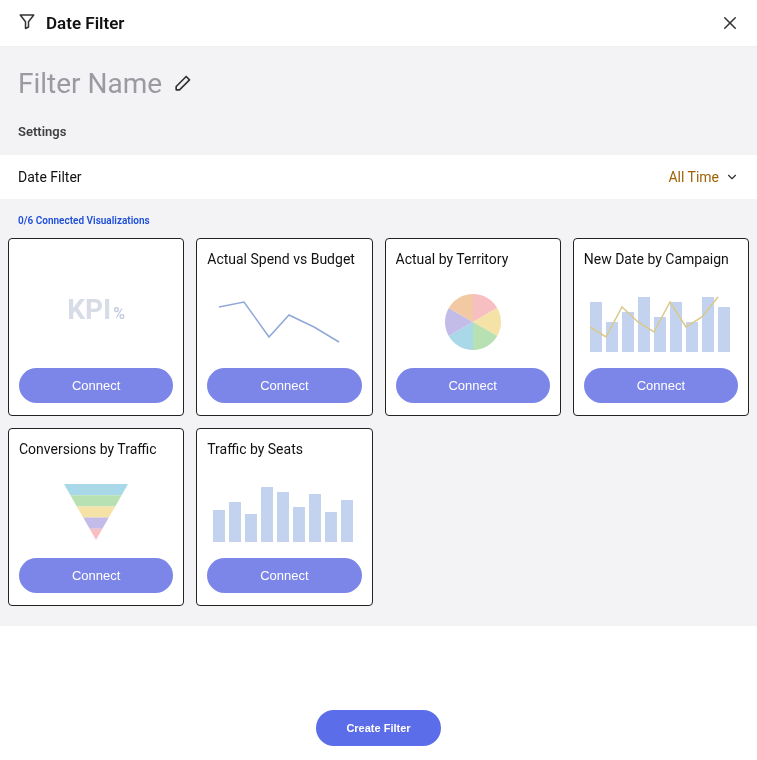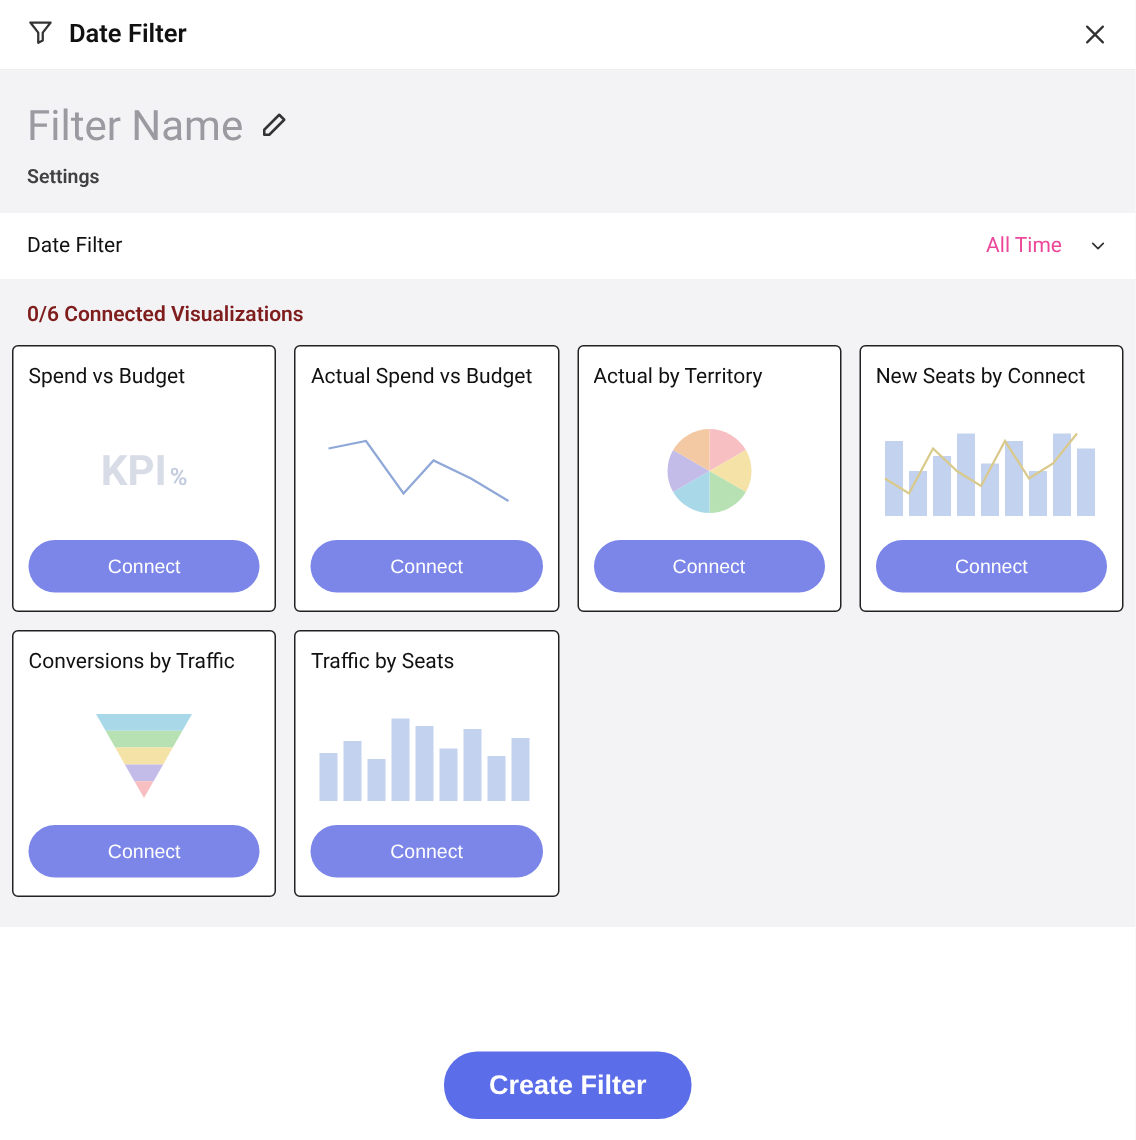--- a/index.html
+++ b/index.html
@@ -30,21 +30,21 @@
     color: #111;
   }
   .settings-area {
     background: #f3f3f6;
     padding: 20px 18px 16px 18px;
   }
   .filter-name-row {
     display: flex;
     align-items: center;
     gap: 10px;
-    margin-bottom: 11px;
+    margin-bottom: 24px;
   }
   .filter-name {
     font-size: 28px;
     color: #9a9aa0;
     font-weight: 400;
   }
   .settings-label {
     font-size: 13px;
     font-weight: 600;
     color: #404040;
@@ -56,33 +56,33 @@
     justify-content: space-between;
     padding: 14px 18px;
   }
   .date-filter-label {
     font-size: 14px;
     color: #111;
   }
   .date-filter-value {
     display: flex;
     align-items: center;
-    gap: 17px;
+    gap: 6px;
     font-size: 14px;
-    color: #ec4899;
+    color: #a16207;
     cursor: pointer;
   }
   .connected-section {
     background: #f3f3f6;
     padding: 16px 18px 12px 18px;
   }
   .connected-header {
-    font-size: 14px;
-    font-weight: 600;
-    color: #7f1d1d;
+    font-size: 10px;
+    font-weight: 600;
+    color: #1d4ed8;
   }
   .cards {
     display: grid;
     grid-template-columns: repeat(4, 1fr);
     gap: 12px;
     padding: 0 8px 20px 8px;
     background: #f3f3f6;
   }
   .card {
     background: #fff;
@@ -125,21 +125,21 @@
     left: 0;
     right: 0;
     background: #fff;
     display: flex;
     justify-content: center;
     padding: 14px 0;
   }
   .create-btn {
     background: #5b6de8;
     color: #fff;
-    font-size: 18px;
+    font-size: 11px;
     font-weight: 600;
     border: none;
     border-radius: 22px;
     padding: 12px 30px;
     cursor: pointer;
   }
   .close-btn, .edit-btn {
     cursor: pointer;
     display: inline-flex;
   }
@@ -198,21 +198,20 @@
     </svg>
   </span>
 </div>
 
 <div class="connected-section">
   <div class="connected-header">0/6 Connected Visualizations</div>
 </div>
 
 <div class="cards" id="cards-grid">
     <div class="card">
-    <div class="card-title">Spend vs Budget</div>
     <div class="card-preview">
         <div><span class="kpi-text">KPI</span><span class="kpi-pct">%</span></div>
       </div>
     <button class="connect-btn">Connect</button>
   </div>
     <div class="card">
     <div class="card-title">Actual Spend vs Budget</div>
     <div class="card-preview">
         <svg width="140" height="70" viewBox="0 0 140 70">
           <polyline fill="none" stroke="#8fa8d8" stroke-width="1.5" points="5,20 30,15 55,50 75,28 100,40 125,55"></polyline>
@@ -228,21 +227,21 @@
           <path d="M35,35 L59.24871130596428,21 A28,28 0 0,1 59.248711305964285,48.99999999999999 Z" fill="#f5e2a6"></path>
           <path d="M35,35 L59.248711305964285,48.99999999999999 A28,28 0 0,1 35,63 Z" fill="#b7e1b2"></path>
           <path d="M35,35 L35,63 A28,28 0 0,1 10.751288694035722,49.00000000000001 Z" fill="#a9d8e8"></path>
           <path d="M35,35 L10.751288694035722,49.00000000000001 A28,28 0 0,1 10.751288694035718,20.999999999999996 Z" fill="#c3bce8"></path>
           <path d="M35,35 L10.751288694035718,20.999999999999996 A28,28 0 0,1 34.99999999999999,7 Z" fill="#f2c9a2"></path>
         </svg>
       </div>
     <button class="connect-btn">Connect</button>
   </div>
     <div class="card">
-    <div class="card-title">New Seats by Connect</div>
+    <div class="card-title">New Date by Campaign</div>
     <div class="card-preview">
         <svg width="150" height="70" viewBox="0 0 150 70">
           <rect x="4" y="15" width="12" height="50" fill="#c3d3ef"></rect>
           <rect x="20" y="35" width="12" height="30" fill="#c3d3ef"></rect>
           <rect x="36" y="25" width="12" height="40" fill="#c3d3ef"></rect>
           <rect x="52" y="10" width="12" height="55" fill="#c3d3ef"></rect>
           <rect x="68" y="30" width="12" height="35" fill="#c3d3ef"></rect>
           <rect x="84" y="15" width="12" height="50" fill="#c3d3ef"></rect>
           <rect x="100" y="35" width="12" height="30" fill="#c3d3ef"></rect>
           <rect x="116" y="10" width="12" height="55" fill="#c3d3ef"></rect>

